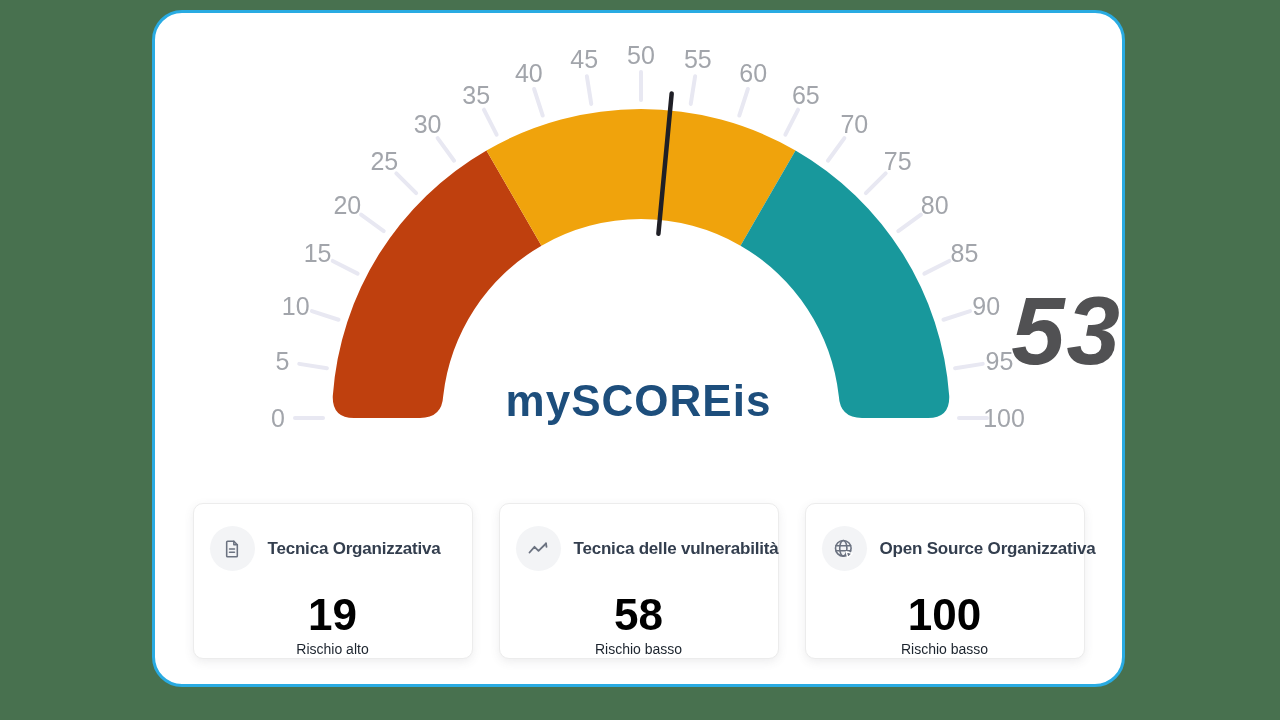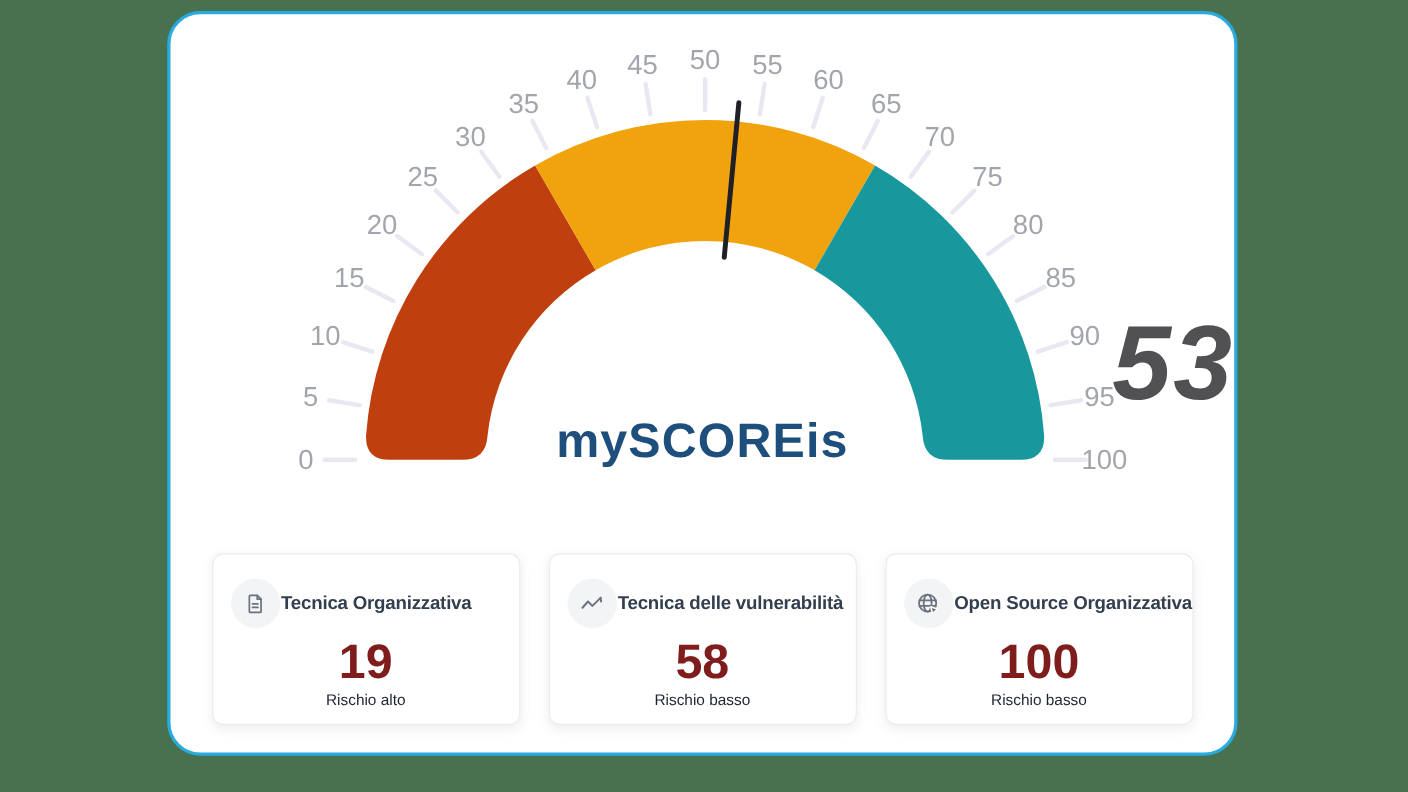--- a/index.html
+++ b/index.html
@@ -35,35 +35,35 @@
     display: flex; justify-content: center; gap: 26px;
   }
   .stat-card {
     width: 280px; height: 156px;
     background: #ffffff;
     border: 1px solid #ececec;
     border-radius: 10px;
     box-shadow: 0 3px 10px rgba(80,80,90,0.10);
     padding: 22px 16px 0 16px;
   }
-  .stat-head { display: flex; align-items: center; gap: 1px; }
+  .stat-head { display: flex; align-items: center; gap: 13px; }
   .icon-circle {
     flex: 0 0 auto;
     width: 45px; height: 45px; border-radius: 50%;
     background: #f3f4f6;
     display: flex; align-items: center; justify-content: center;
   }
   .stat-title {
     font-size: 17px; font-weight: bold; color: #333e4e;
     letter-spacing: -0.2px; white-space: nowrap;
   }
   .stat-value {
-    margin-top: 9px; text-align: center;
+    margin-top: 22px; text-align: center;
     font-size: 44px; font-weight: bold; line-height: 1;
-    color: #7f1d1d;
+    color: #000000;
   }
   .stat-risk {
     margin-top: 4px; text-align: center;
     font-size: 14px; font-weight: normal; color: #1c242e;
   }
 </style>
 </head>
 <body>
 
 <div class="panel">

